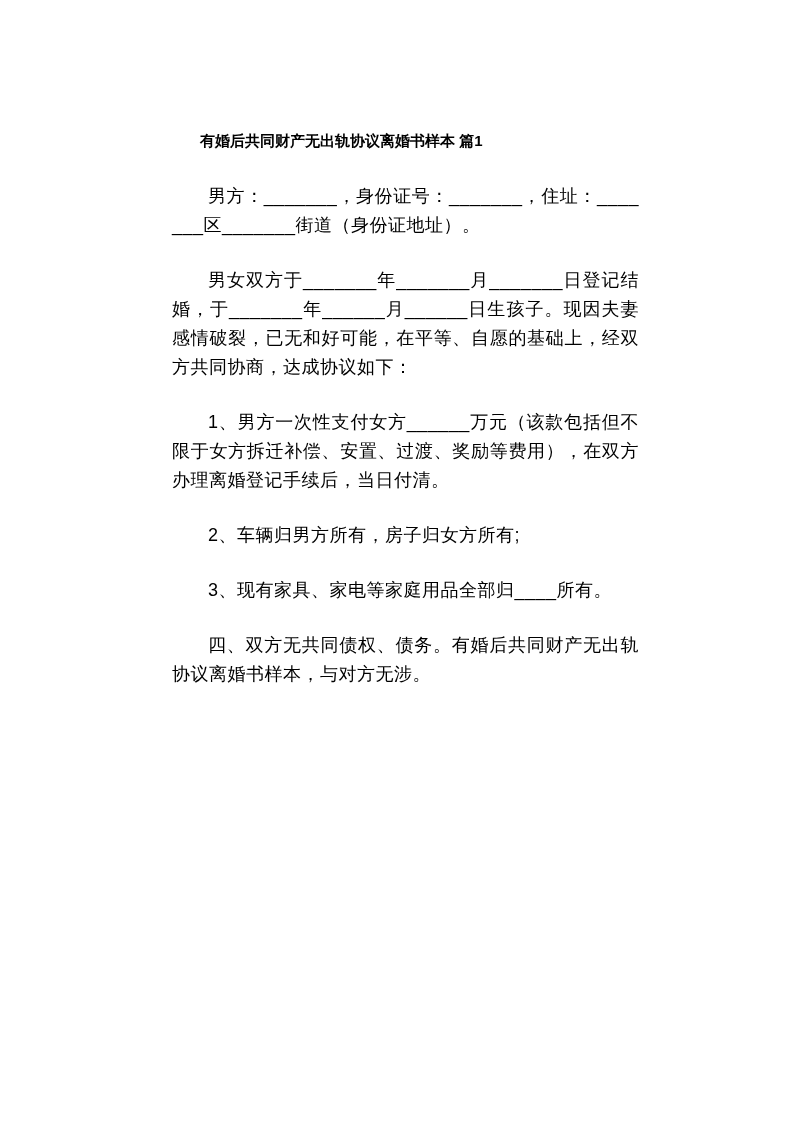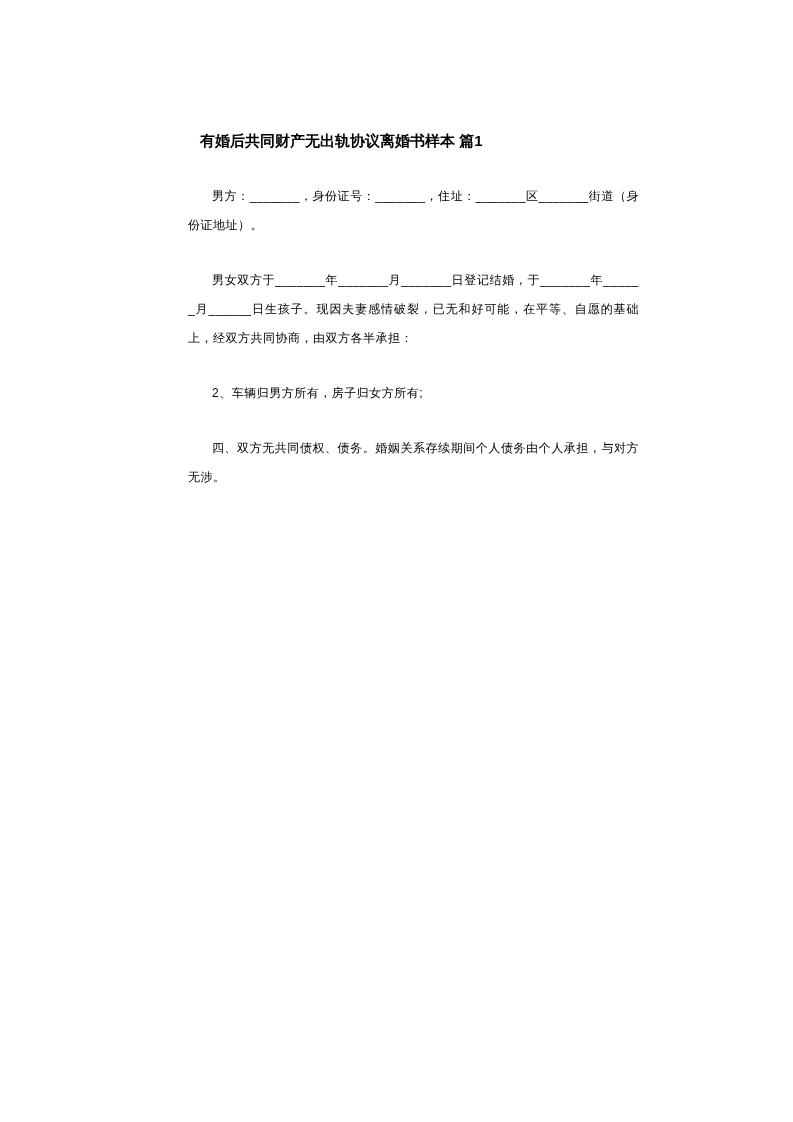--- a/index.html
+++ b/index.html
@@ -20,43 +20,45 @@
     overflow: hidden;
   }
   .doc-title {
     font-size: 15px;
     font-weight: bold;
     margin: 0 0 30px 28px;
     line-height: 22px;
     color: #000000;
   }
   .para {
-    font-size: 12px;
+    font-size: 18px;
     line-height: 29px;
-    margin: 0 0 26px 16px;
+    margin: 0 0 26px 0;
     text-indent: 2em;
     text-align: justify;
     letter-spacing: 0.5px;
     word-break: break-all;
     color: #000000;
   }
 </style>
 </head>
 <body>
 
 <div class="page">
   <h1 class="doc-title">有婚后共同财产无出轨协议离婚书样本 篇1</h1>
 
   <p class="para">男方：_______，身份证号：_______，住址：_______区_______街道（身份证地址）。</p>
 
 
-  <p class="para">男女双方于_______年_______月_______日登记结婚，于_______年______月______日生孩子。现因夫妻感情破裂，已无和好可能，在平等、自愿的基础上，经双方共同协商，由双方各半承担：</p>
+  <p class="para">男女双方于_______年_______月_______日登记结婚，于_______年______月______日生孩子。现因夫妻感情破裂，已无和好可能，在平等、自愿的基础上，经双方共同协商，达成协议如下：</p>
 
 
 
 
+  <p class="para">1、男方一次性支付女方______万元（该款包括但不限于女方拆迁补偿、安置、过渡、奖励等费用），在双方办理离婚登记手续后，当日付清。</p>
 
   <p class="para">2、车辆归男方所有，房子归女方所有;</p>
 
+  <p class="para">3、现有家具、家电等家庭用品全部归____所有。</p>
 
 
-  <p class="para">四、双方无共同债权、债务。婚姻关系存续期间个人债务由个人承担，与对方无涉。</p>
+  <p class="para">四、双方无共同债权、债务。有婚后共同财产无出轨协议离婚书样本，与对方无涉。</p>
 </div>
 
 </body></html>

